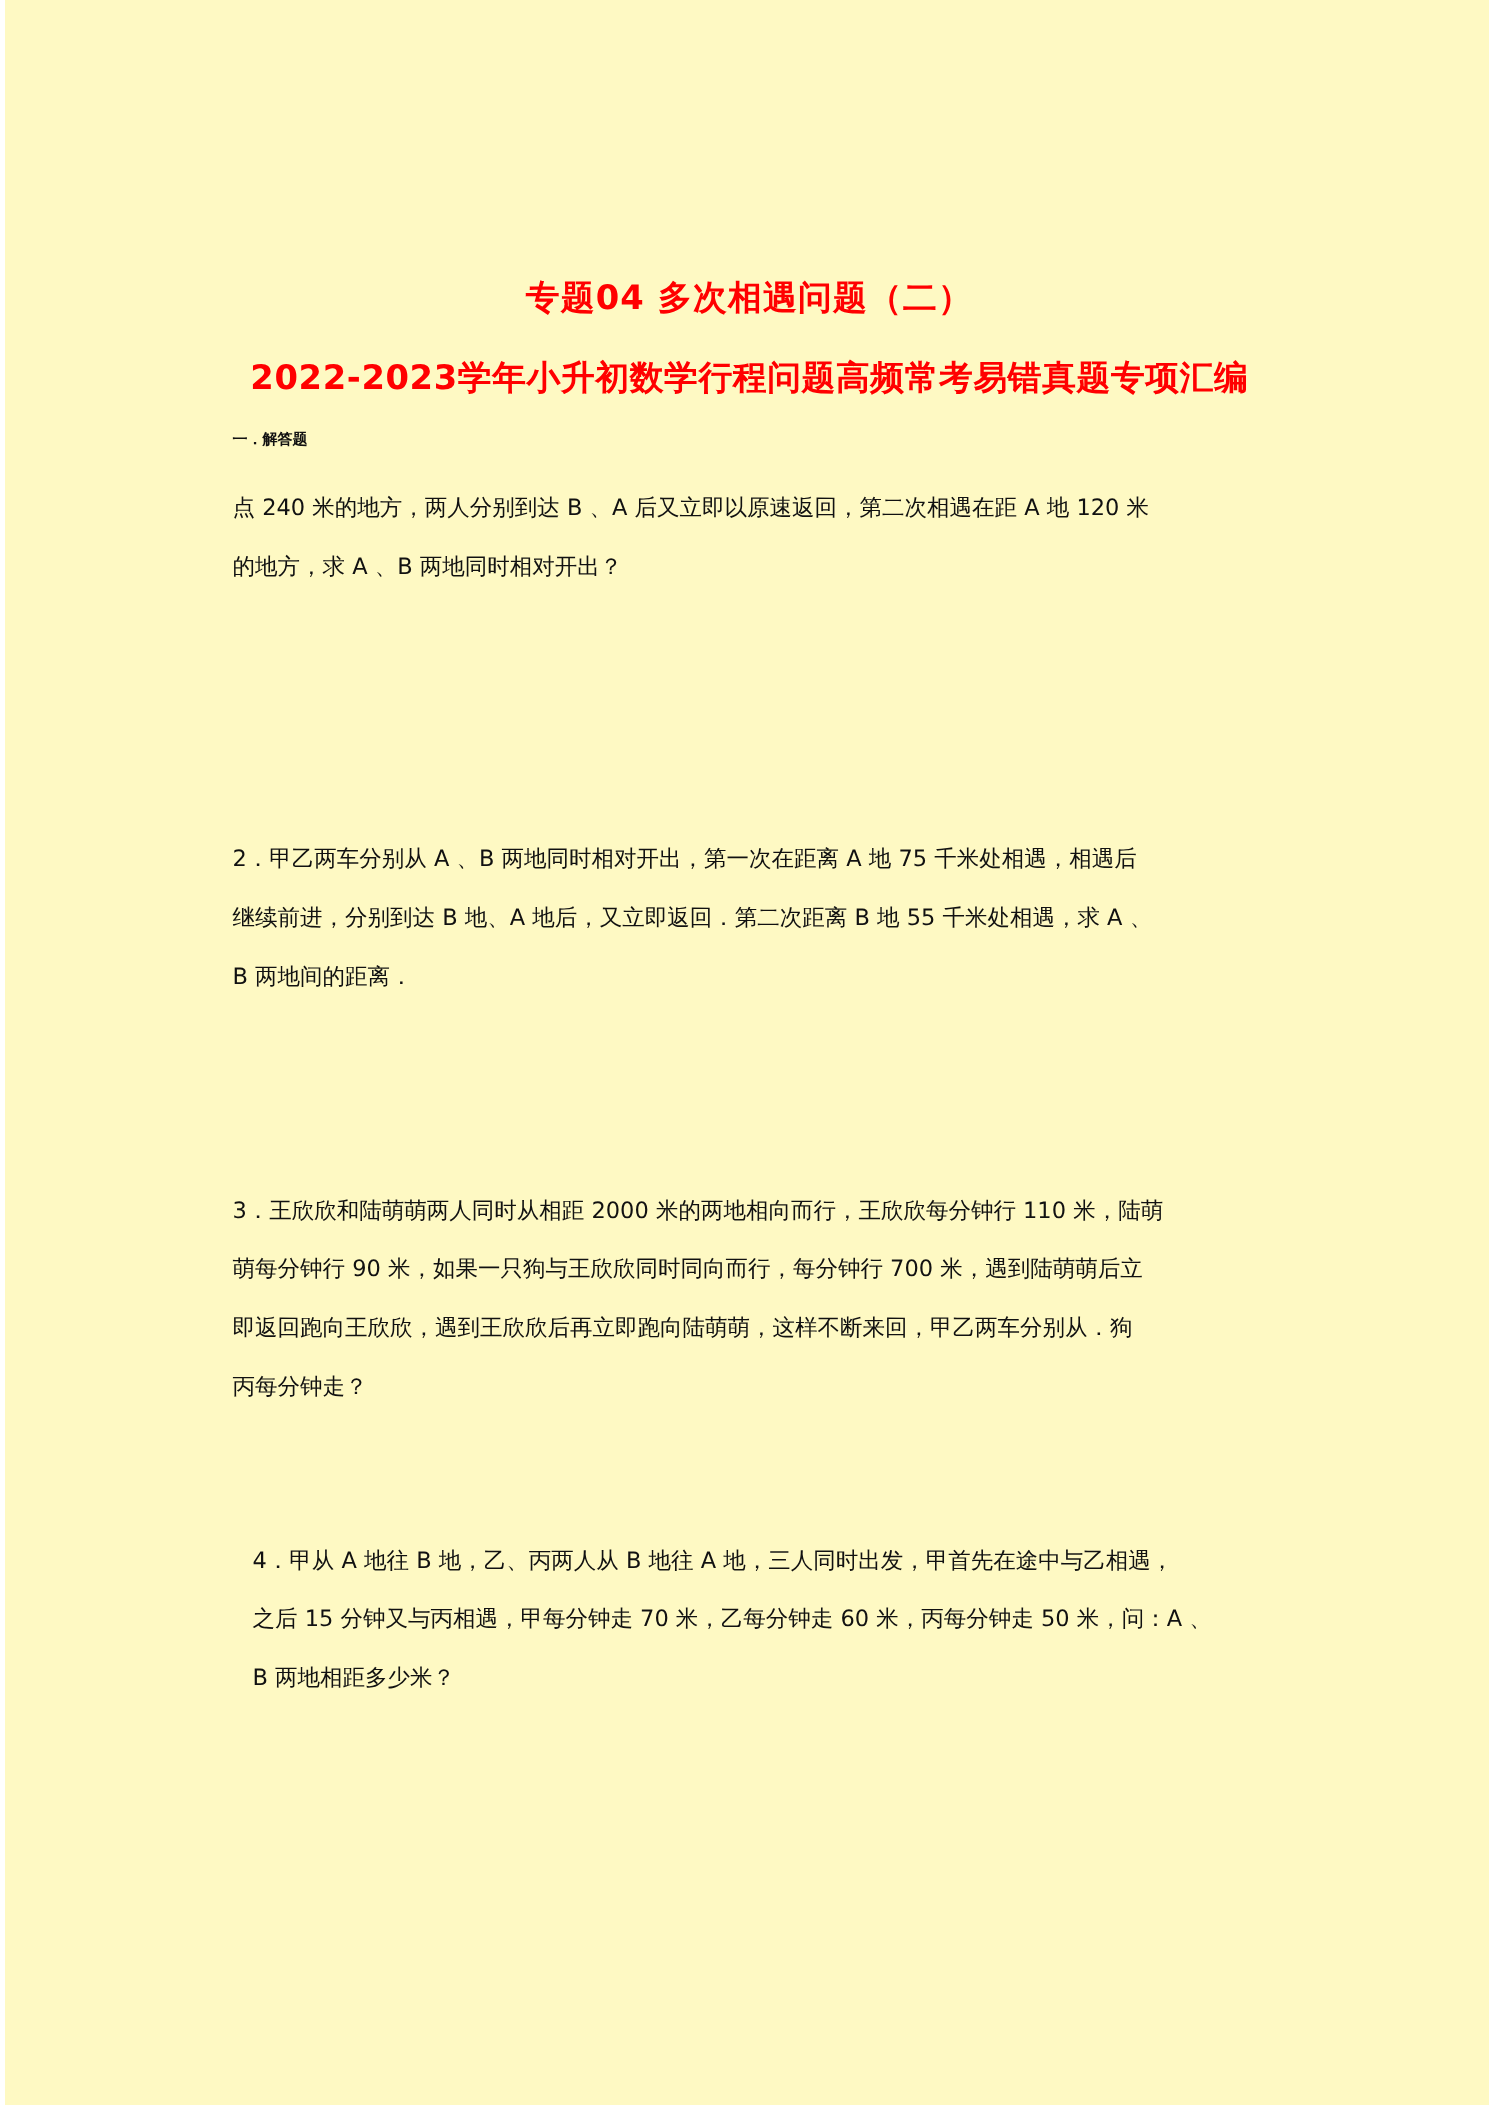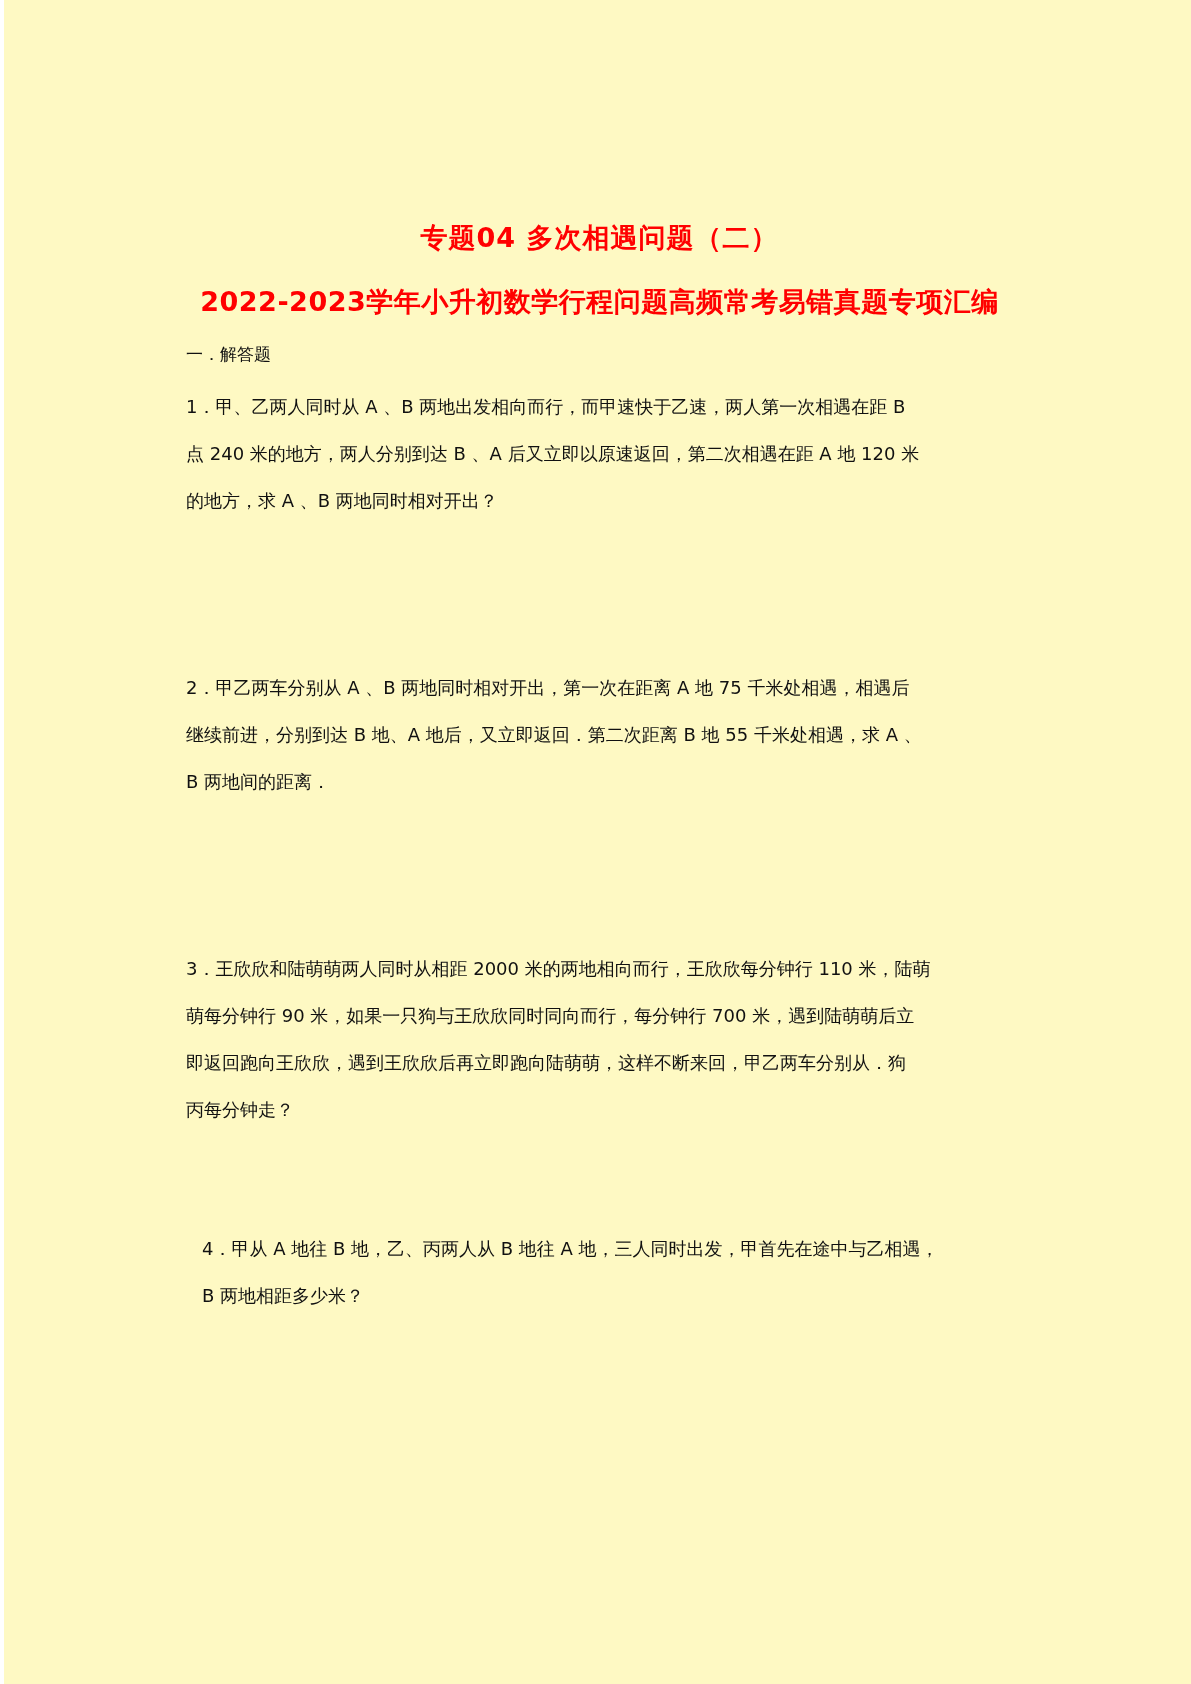--- a/index.html
+++ b/index.html
@@ -11,21 +11,21 @@
     .page { position: absolute; left: 4px; top: 0; width: 1191px; height: 1684px; background: #fef9c3; }
     .title {
       position: absolute; left: 0; width: 1191px; text-align: center;
       color: #ff0000; font-weight: bold;
       font-family: "DejaVu Sans", "Liberation Sans", sans-serif;
     }
     .title-1 { top: 220px; font-size: 27px; letter-spacing: 1px; }
     .title-2 { top: 284px; font-size: 27px; letter-spacing: 0.5px; }
     .section-heading {
       position: absolute; left: 182px; top: 343px;
-      font-size: 17px; font-weight: normal;
+      font-size: 12px; font-weight: bold;
       font-family: "DejaVu Sans", "Liberation Sans", sans-serif;
     }
     .question {
       position: absolute; left: 182px; width: 838px;
       font-size: 18px; line-height: 47px;
       font-family: "DejaVu Sans", "Liberation Sans", sans-serif;
       text-align: justify;
     }
     .question .line { display: block; white-space: nowrap; }
     .q1 { top: 383px; }
@@ -36,35 +36,35 @@
 </head>
 <body>
 
 <div class="page">
   <div class="title title-1">专题04 多次相遇问题（二）</div>
   <div class="title title-2">2022-2023学年小升初数学行程问题高频常考易错真题专项汇编</div>
 
   <div class="section-heading">一．解答题</div>
 
   <div class="question q1">
-    <span class="line">1．甲、乙两人同时从 A 、B 两地出发相向而行，而甲速快于乙速，两人第一次相遇在距 B</span>
     <span class="line">点 240 米的地方，两人分别到达 B 、A 后又立即以原速返回，第二次相遇在距 A 地 120 米</span>
     <span class="line">的地方，求 A 、B 两地同时相对开出？</span>
   </div>
 
   <div class="question q2">
     <span class="line">2．甲乙两车分别从 A 、B 两地同时相对开出，第一次在距离 A 地 75 千米处相遇，相遇后</span>
     <span class="line">继续前进，分别到达 B 地、A 地后，又立即返回．第二次距离 B 地 55 千米处相遇，求 A 、</span>
     <span class="line">B 两地间的距离．</span>
   </div>
 
   <div class="question q3">
     <span class="line">3．王欣欣和陆萌萌两人同时从相距 2000 米的两地相向而行，王欣欣每分钟行 110 米，陆萌</span>
     <span class="line">萌每分钟行 90 米，如果一只狗与王欣欣同时同向而行，每分钟行 700 米，遇到陆萌萌后立</span>
     <span class="line">即返回跑向王欣欣，遇到王欣欣后再立即跑向陆萌萌，这样不断来回，甲乙两车分别从．狗</span>
     <span class="line">丙每分钟走？</span>
   </div>
 
   <div class="question q4">
     <span class="line">4．甲从 A 地往 B 地，乙、丙两人从 B 地往 A 地，三人同时出发，甲首先在途中与乙相遇，</span>
+    <span class="line">之后 15 分钟又与丙相遇，甲每分钟走 70 米，乙每分钟走 60 米，丙每分钟走 50 米，问：A 、</span>
     <span class="line">B 两地相距多少米？</span>
   </div>
 </div>
 
 </body></html>

